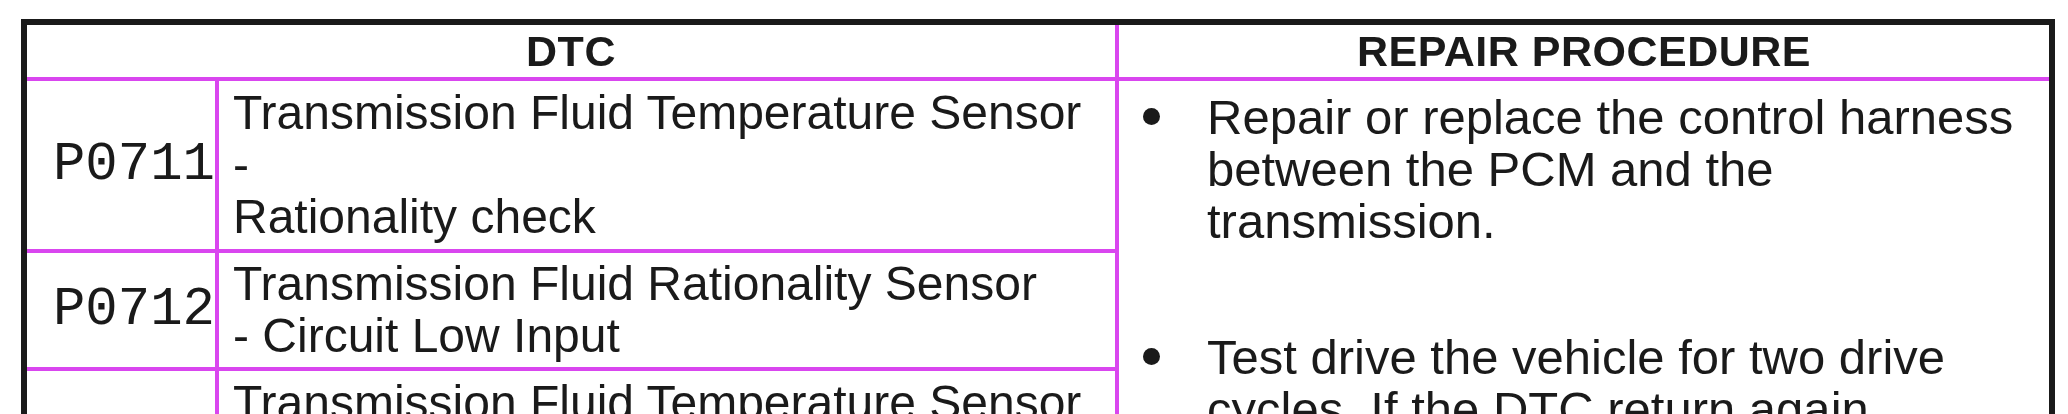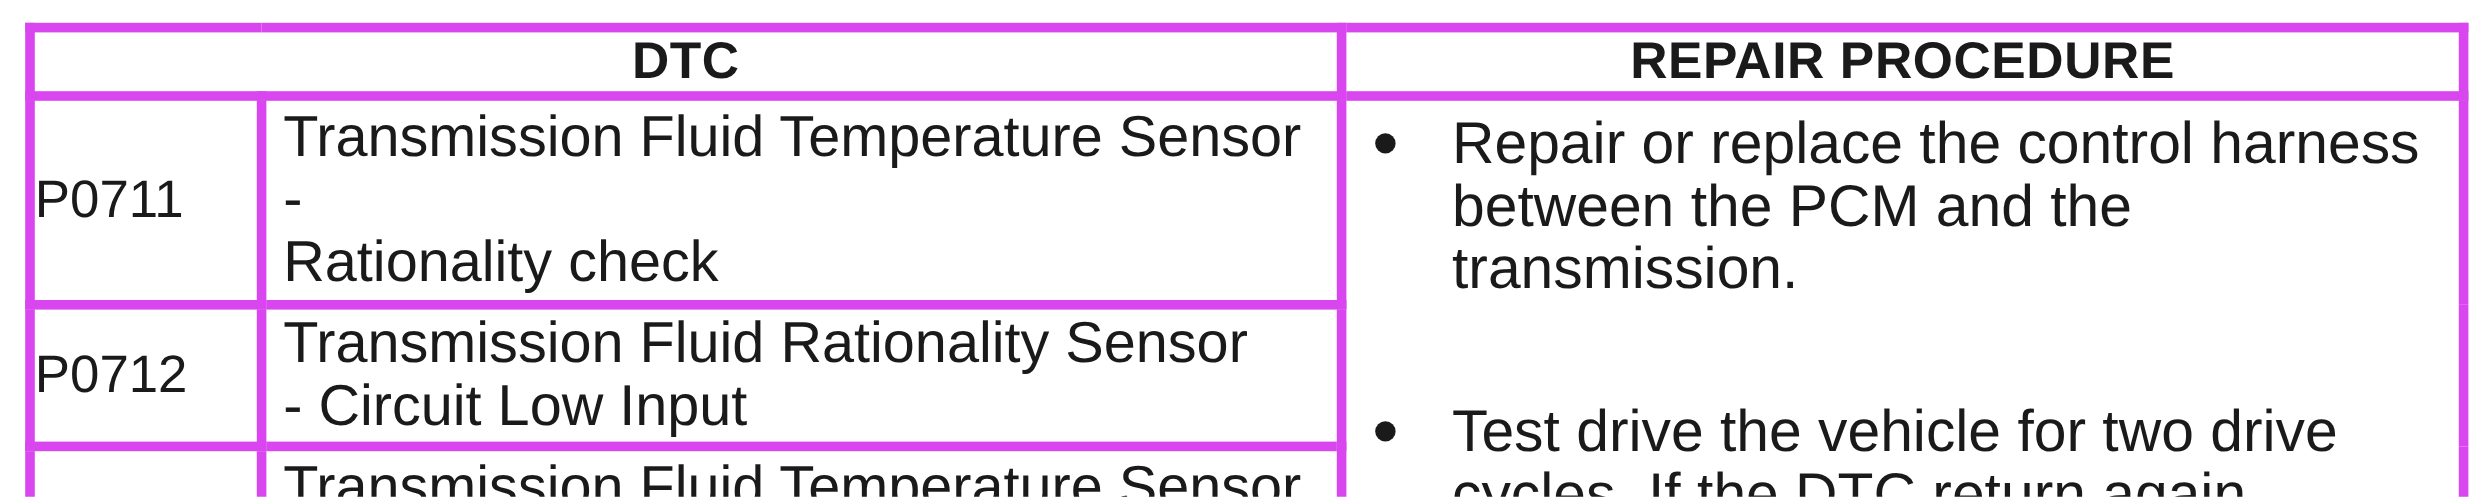--- a/index.html
+++ b/index.html
@@ -22,42 +22,43 @@
     position: absolute;
     left: 21px;
     top: 19px;
     width: 2028px;
     border-collapse: collapse;
     table-layout: fixed;
     border: 6px solid #1a1a1a;
   }
   table.dtc-table th,
   table.dtc-table td {
-    border: 8px solid #d946ef;
+    border: 4px solid #d946ef;
     margin: 0;
     overflow: hidden;
   }
   tr.header-row { height: 57px; }
   tr.body-row-1 { height: 106px; }
   tr.body-row-2 { height: 110px; }
   tr.body-row-3 { height: 111px; }
 
   th.col-header {
     font-size: 43px;
     font-weight: bold;
     text-align: center;
     vertical-align: middle;
     letter-spacing: 0.5px;
     padding: 0;
   }
   td.code-cell {
-    font-size: 44px;
-    text-align: left;
+    font-size: 54px;
+    text-align: right;
     vertical-align: middle;
     padding: 0;
+    font-family: Liberation Mono, monospace;
   }
   td.desc-cell {
     font-size: 48px;
     line-height: 52px;
     vertical-align: middle;
     padding: 0 10px 0 14px;
     white-space: pre-line;
   }
   td.repair-cell {
     vertical-align: top;

